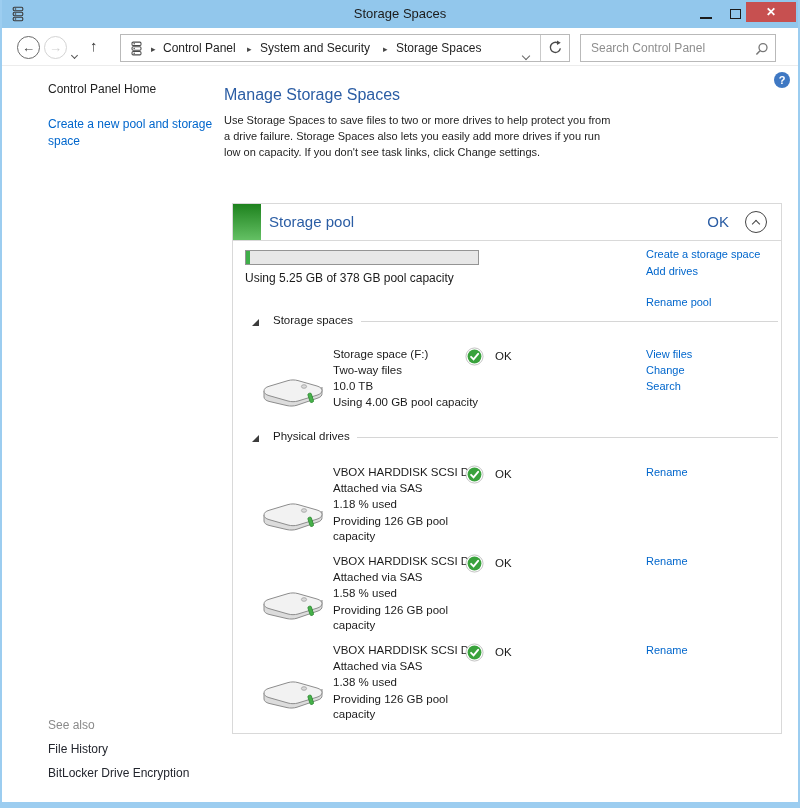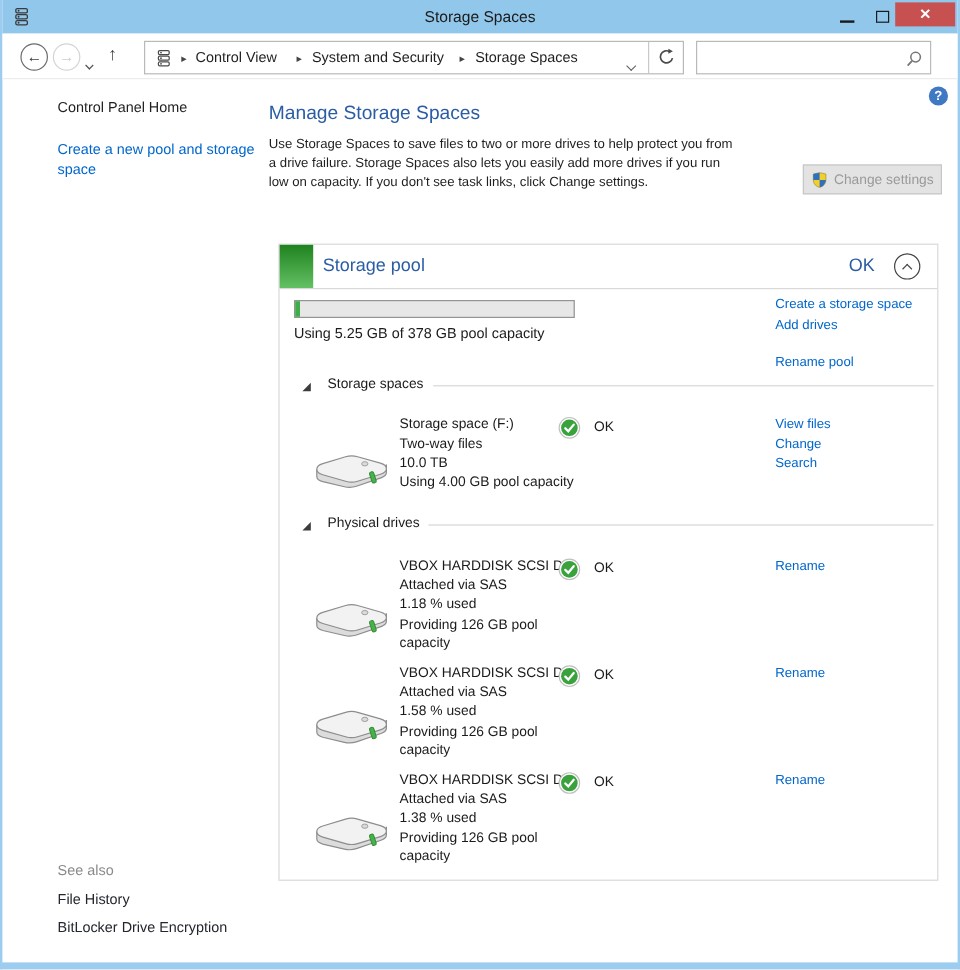--- a/index.html
+++ b/index.html
@@ -103,38 +103,39 @@
             <rect x="3.2" y="11.2" width="9.6" height="3.6" rx="1.2"></rect>
           </g>
           <g fill="#4a4a4a">
             <circle cx="5.5" cy="3" r="0.8"></circle>
               <circle cx="5.5" cy="8" r="0.8"></circle>
               <circle cx="5.5" cy="13" r="0.8"></circle>
           </g>
         </svg>
       </span>
       <span class="crumb-sep" style="left:30px;">▸</span>
-      <span class="crumb" style="left:42px;">Control View</span>
+      <span class="crumb" style="left:42px;">Control Panel</span>
       <span class="crumb-sep" style="left:126px;">▸</span>
       <span class="crumb" style="left:139px;">System and Security</span>
       <span class="crumb-sep" style="left:262px;">▸</span>
       <span class="crumb" style="left:275px;">Storage Spaces</span>
       <span class="abs" style="left:402px;top:10px;">
         <span class="chev chev-down" style="border-color:#666;"></span>
       </span>
       <span class="abs" style="left:419px;top:0;width:1px;height:26px;background:#c9c9c9;"></span>
       <span class="abs" style="left:427px;top:5px;">
         <svg width="15" height="15" viewBox="0 0 16 16">
           <path d="M13.2 9 A5.4 5.4 0 1 1 10.5 3.1" fill="none" stroke="#4a4a4a" stroke-width="1.5"></path>
           <path d="M9.6 0.6 L13.6 2.9 L9.6 5.2 Z" fill="#4a4a4a"></path>
         </svg>
       </span>
     </div>
 
     <div class="searchbox">
+      <input type="text" placeholder="Search Control Panel" style="">
       <span class="abs" style="left:174px;top:7px;">
         <svg width="14" height="14" viewBox="0 0 14 14">
           <circle cx="8" cy="5.6" r="4" fill="none" stroke="#777" stroke-width="1.3"></circle>
           <line x1="5" y1="8.8" x2="1.4" y2="12.6" stroke="#777" stroke-width="1.5"></line>
         </svg>
       </span>
     </div>
   </div>
 
   <div class="help">?</div>
@@ -144,30 +145,20 @@
 space</div>
   <div class="see-also">See also</div>
   <div class="see-link" style="top:742px;">File History</div>
   <div class="see-link" style="top:766px;">BitLocker Drive Encryption</div>
 
   <div class="heading">Manage Storage Spaces</div>
   <div class="desc">Use Storage Spaces to save files to two or more drives to help protect you from
 a drive failure. Storage Spaces also lets you easily add more drives if you run
 low on capacity. If you don't see task links, click Change settings.</div>
 
-  <div class="btn-change">
-    <span style="display:inline-flex;">
-      <svg width="14" height="14" viewBox="0 0 16 16">
-        <path d="M8 1 L14 2.3 V7.8 C14 11.8 11.3 14.2 8 15 C4.7 14.2 2 11.8 2 7.8 V2.3 Z" fill="#f2cf2a" stroke="#97862a" stroke-width="0.6"></path>
-        <path d="M8 1 L2 2.3 V8 L8 8 Z" fill="#2d6fc1"></path>
-        <path d="M8 8 L14 8 C13.7 11.6 11.2 14.2 8 15 Z" fill="#2d6fc1"></path>
-      </svg>
-    </span>
-    <span>Change settings</span>
-  </div>
 
   <div class="panel">
 
     <div class="panel-header">
       <div class="pool-green"></div>
       <div class="pool-title">Storage pool</div>
       <div class="pool-status">OK</div>
       <div class="collapse-btn">
         <span class="chev chev-up"></span>
       </div>

